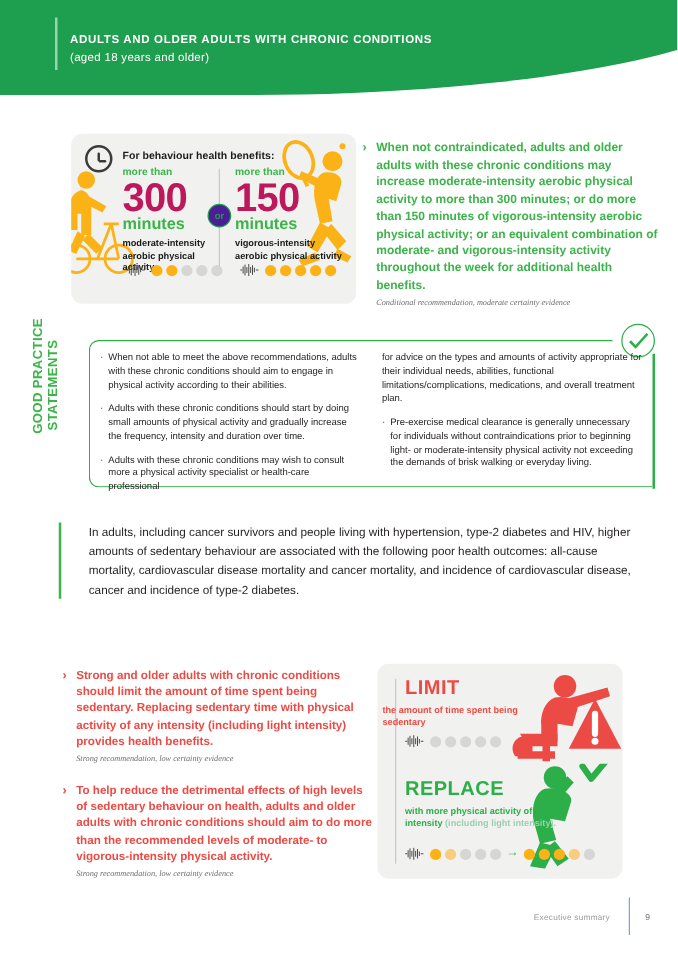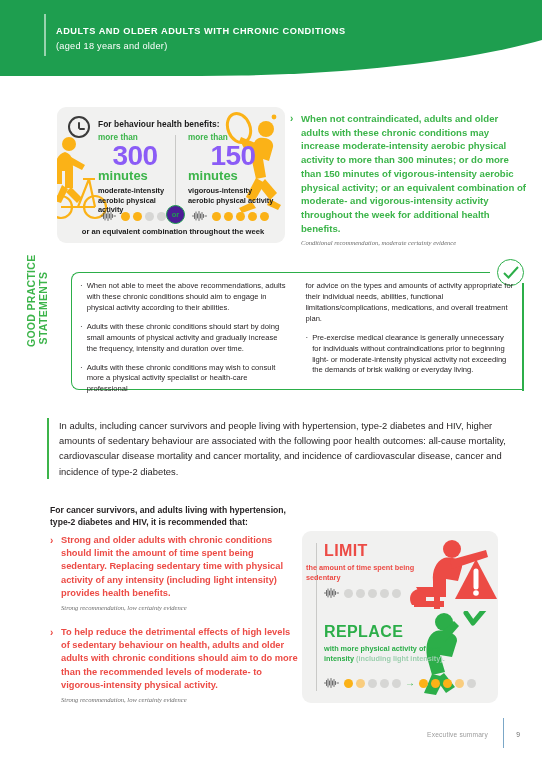--- a/index.html
+++ b/index.html
@@ -58,33 +58,31 @@
     letter-spacing:.05px;
   }
   .divider-v {
     position:absolute; left:118px; top:28px; width:1px; height:84px; background:#c9c9c7;
   }
   .col { position: absolute; top: 26px; }
   .col-left { left: 41px; width: 74px; }
   .col-right { left: 131px; width: 90px; }
   .more-than { font-size:8.2px; font-weight:bold; color:#3cb44a; letter-spacing:.02px; }
   .bignum {
-    font-size:28px; font-weight:bold; color:#8b5cf6; line-height:.95; letter-spacing:-.6px;
+    font-size:32px; font-weight:bold; color:#be185d; line-height:.95; letter-spacing:-.6px;
     margin-top:1px;
-    text-align:center;
   }
   .minutes { font-size:13px; font-weight:bold; color:#3cb44a; line-height:1.05; margin-top:-1px;}
   .descr { font-size:7.4px; font-weight:bold; color:#1a1a1a; line-height:1.28; margin-top:4px; }
 
   .or-badge {
     position:absolute; left:109px; top:56px; width:19px; height:19px; border-radius:50%;
     background:#4c1d95; border:1.6px solid #1e9e4f; color:#1e9e4f;
     font-size:7.6px; font-weight:bold; display:flex; align-items:center; justify-content:center;
     z-index: 5;
-    margin-top: 42px;
   }
 
   .dotrow { position:absolute; display:flex; align-items:center; gap:3px; }
   .dotrow.left { left:44px; top:104px; }
   .dotrow.right { left:135px; top:104px; }
   .dot { width:9px; height:9px; border-radius:50%; background:#fbb217; }
   .dot.grey { background:#d6d6d4; }
   .dot.pale { background:#f9cd7e; }
   .wave { width:15px; height:10px; margin-right:2px; }
 
@@ -138,21 +136,21 @@
   .gp-cols { position:absolute; left:58px; top:9px; width:434px; display:flex; gap:17px; }
   .gp-col { width:209px; }
   .gp-item { display:flex; margin-bottom:8px; }
   .gp-bullet { color:#333; font-size:8px; line-height:1.35; margin-right:4px; }
   .gp-text { color:#231f20; font-size:7.6px; line-height:1.44; }
   .gp-cont { color:#231f20; font-size:7.6px; line-height:1.44; margin-bottom:8px; }
 
   
   .sed-para {
     position:absolute; left:47px; top:418px; width:466px;
-    border-left:2.6px solid #3cb44a; padding-left:10px;
+    border-left:2.6px solid #3cb44a; padding-left:22px;
     color:#231f20; font-size:9.4px; line-height:1.62;
   }
 
   
   .lead {
     position:absolute; left:50px; top:504px; width:245px;
     color:#231f20; font-size:8.6px; font-weight:bold; line-height:1.45;
   }
   .red-rec { position:absolute; left:50px; width:248px; }
   .red-rec.one { top:534px; }
@@ -304,21 +302,20 @@
             <path d="M26 10 L29 10"></path>
         </g>
       </svg>
       <span class="dot"></span>
       <span class="dot"></span>
       <span class="dot"></span>
       <span class="dot"></span>
       <span class="dot"></span>
     </div>
 
-    <div class="combo-text">or an equivalent combination throughout the week</div>
   </div>
 
   <div class="rec-top">
     <span class="rec-chev">›</span>
     <div class="rec-body">When not contraindicated, adults and older adults with these chronic conditions may increase moderate-intensity aerobic physical activity to more than 300 minutes; or do more than 150 minutes of vigorous-intensity aerobic physical activity; or an equivalent combination of moderate- and vigorous-intensity activity throughout the week for additional health benefits.</div>
     <div class="rec-note">Conditional recommendation, moderate certainty evidence</div>
   </div>
 
   <div class="gp-wrap">
     <div class="gp-label">
@@ -353,21 +350,20 @@
         <div class="gp-item">
           <span class="gp-bullet">·</span>
           <span class="gp-text">Pre-exercise medical clearance is generally unnecessary for individuals without contraindications prior to beginning light- or moderate-intensity physical activity not exceeding the demands of brisk walking or everyday living.</span>
         </div>
       </div>
     </div>
   </div>
 
   <div class="sed-para">In adults, including cancer survivors and people living with hypertension, type-2 diabetes and HIV, higher amounts of sedentary behaviour are associated with the following poor health outcomes: all-cause mortality, cardiovascular disease mortality and cancer mortality, and incidence of cardiovascular disease, cancer and incidence of type-2 diabetes.</div>
 
-  <div class="lead">For cancer survivors, and adults living with hypertension, type-2 diabetes and HIV, it is recommended that:</div>
 
   <div class="red-rec one">
     <span class="red-chev">›</span>
     <div class="red-body">Strong and older adults with chronic conditions should limit the amount of time spent being sedentary. Replacing sedentary time with physical activity of any intensity (including light intensity) provides health benefits.</div>
     <div class="red-note">Strong recommendation, low certainty evidence</div>
   </div>
 
   <div class="red-rec two">
     <span class="red-chev">›</span>
     <div class="red-body">To help reduce the detrimental effects of high levels of sedentary behaviour on health, adults and older adults with chronic conditions should aim to do more than the recommended levels of moderate- to vigorous-intensity physical activity.</div>

